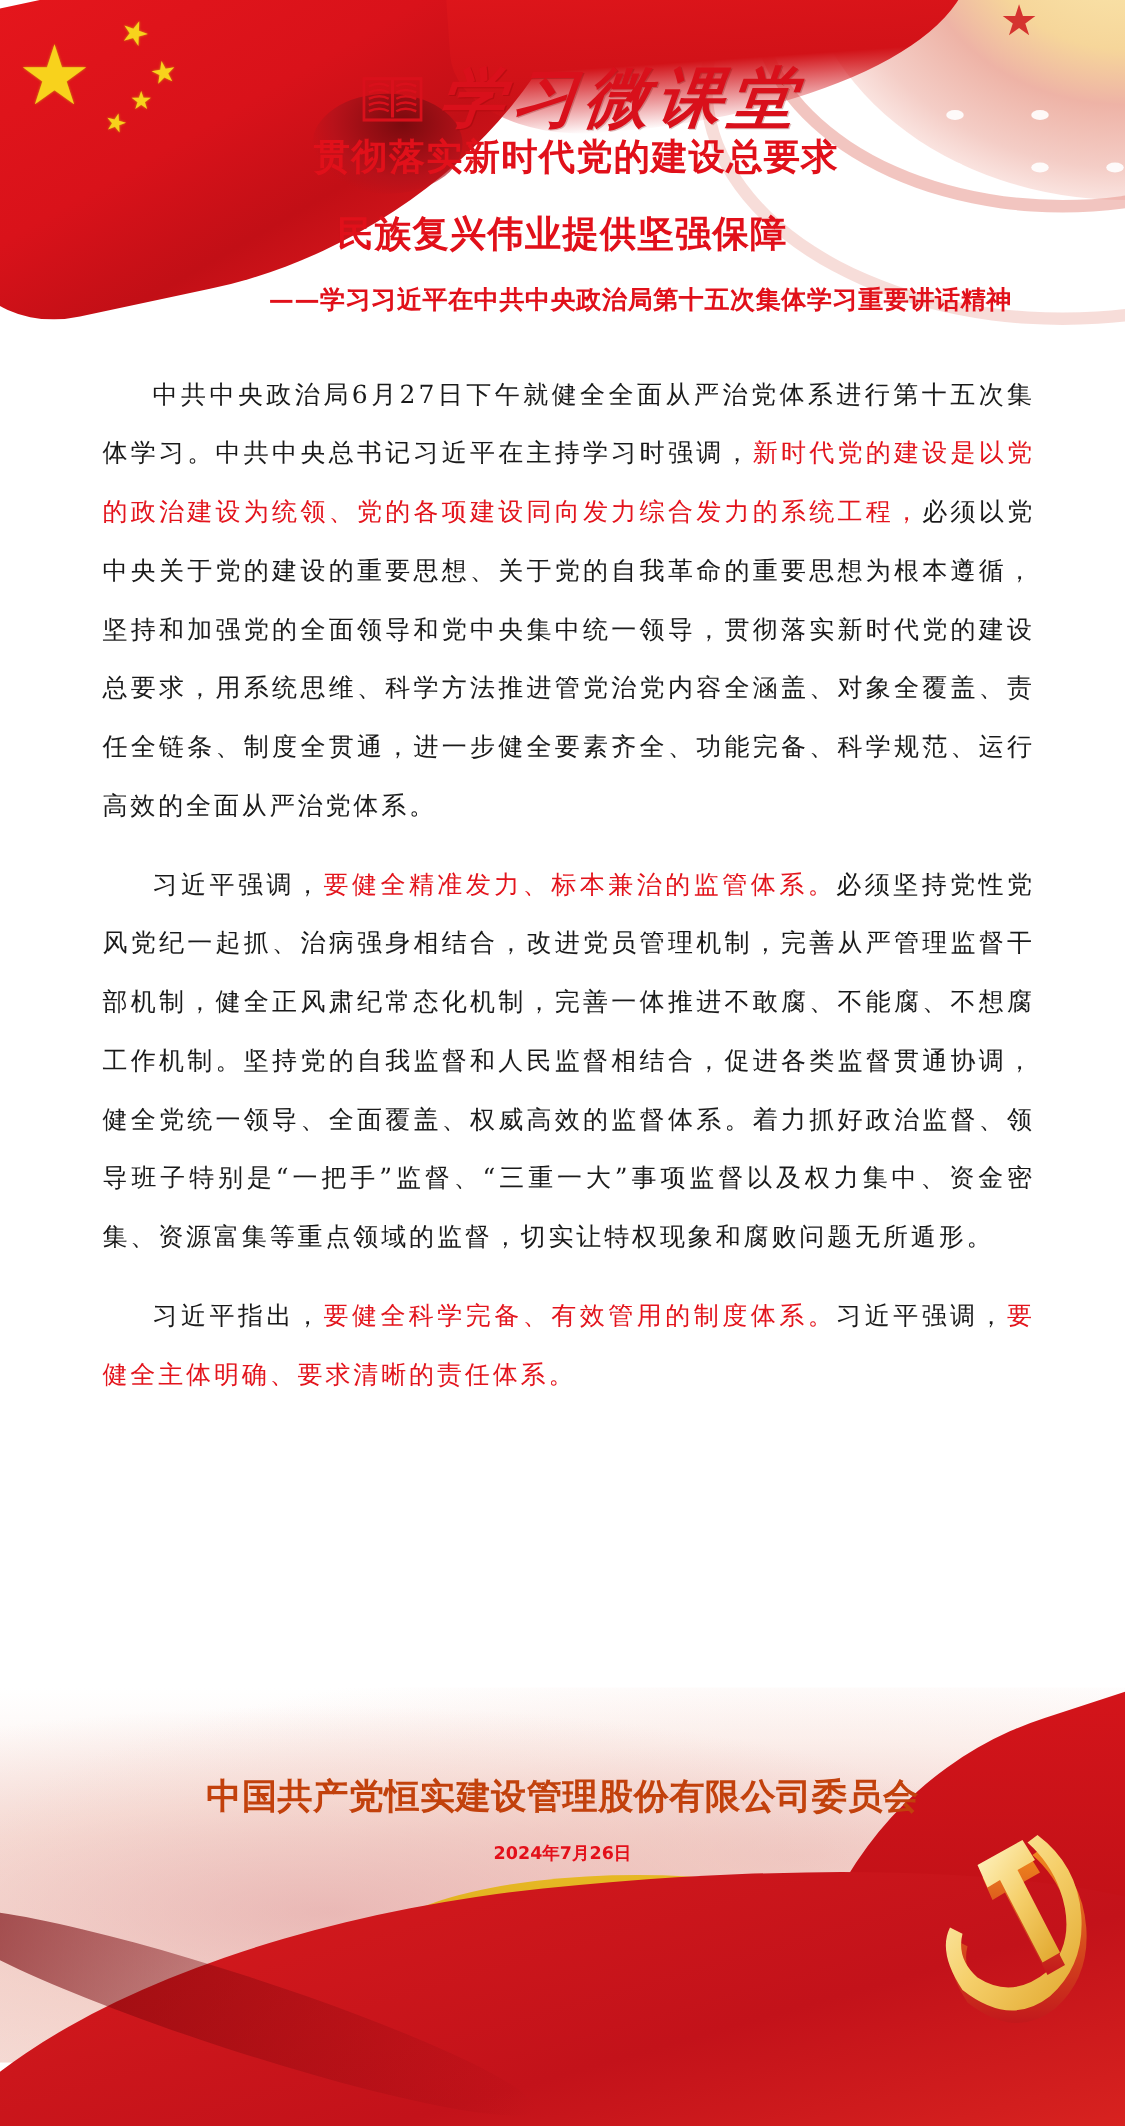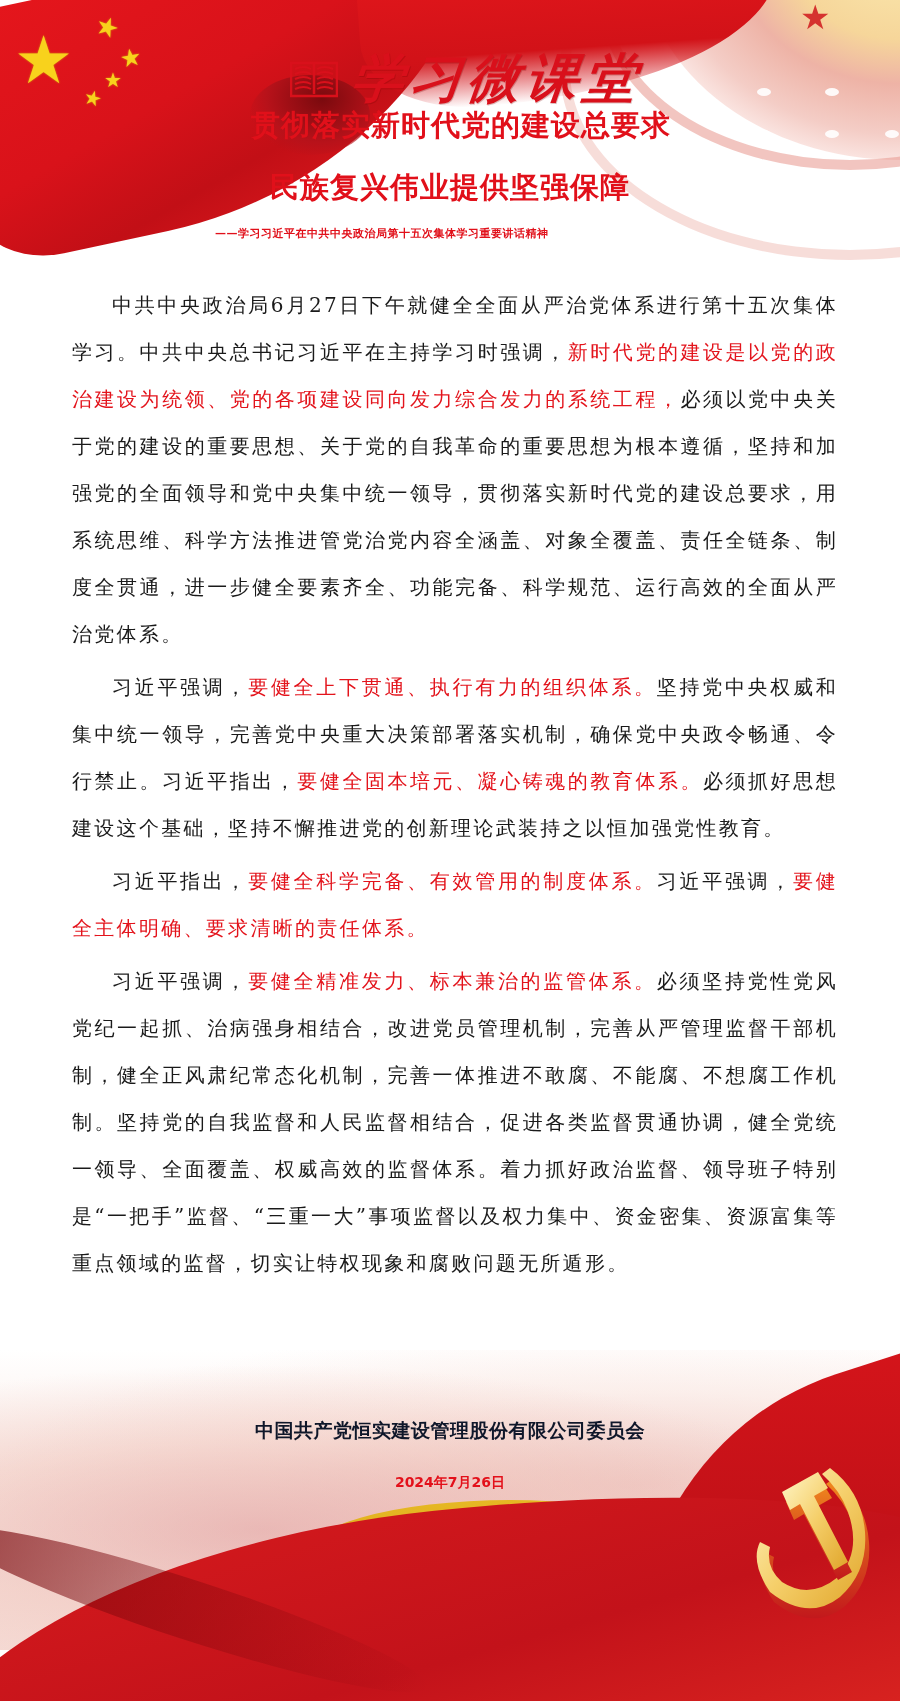--- a/index.html
+++ b/index.html
@@ -48,31 +48,31 @@
     }
     
     .title {
       position: absolute; left: 0; width: 900px; text-align: center;
       color: #e1101a; font-size: 29px; font-weight: bold; letter-spacing: 1px;
       font-family: "DejaVu Serif", serif;
     }
     .title-1 { top: 106px; margin-left: 11px; }
     .title-2 { top: 168px; }
     .subtitle {
-      position: absolute; left: 215px; top: 226px; color: #e1101a; font-size: 11px; font-weight: bold;
+      position: absolute; left: 215px; top: 226px; color: #e1101a; font-size: 20px; font-weight: bold;
       letter-spacing: 0.5px; white-space: nowrap;
     }
     
     .article {
       position: absolute; left: 66px; top: 276px; width: 778px;
       font-size: 20px; line-height: 47px; color: #1a1a1a; text-align: justify;
       letter-spacing: 2.3px;
       font-family: "DejaVu Serif", serif;
     }
-    .article p { margin: 6px; text-indent: 2em; }
+    .article p { margin: 16px; text-indent: 2em; }
     .red { color: #e3141c; }
     
     .footer-bg { position: absolute; left: 0; top: 1330px; width: 900px; height: 371px; overflow: hidden; }
     .mountains {
       position: absolute; left: -20px; top: 20px; width: 940px; height: 300px;
       background:
         radial-gradient(ellipse at 30% 60%, rgba(222,150,150,0.55) 0%, rgba(235,180,170,0.35) 35%, rgba(255,255,255,0) 65%),
         radial-gradient(ellipse at 70% 45%, rgba(230,170,165,0.45) 0%, rgba(245,210,200,0.25) 40%, rgba(255,255,255,0) 70%),
         linear-gradient(180deg, rgba(255,255,255,0) 0%, rgba(245,215,205,0.5) 40%, rgba(240,200,190,0.6) 100%);
     }
@@ -94,21 +94,21 @@
     }
     .wave-dark {
       position: absolute; left: -60px; top: 1580px; width: 500px; height: 60px;
       background: linear-gradient(90deg, rgba(120,5,10,0.7), rgba(150,10,15,0));
       border-radius: 50%; transform: rotate(18deg);
     }
     .party-emblem { position: absolute; left: 730px; top: 1452px; width: 150px; height: 170px; }
     
     .org-name {
       position: absolute; left: 0; width: 900px; top: 1418px; text-align: center;
-      color: #0f172a; font-size: 19px; font-weight: bold; letter-spacing: 0.5px;
+      color: #c2410c; font-size: 28px; font-weight: bold; letter-spacing: 0.5px;
       font-family: "DejaVu Sans", sans-serif;
     }
     .date {
       position: absolute; left: 0; width: 900px; top: 1474px; text-align: center;
       color: #e3101a; font-size: 14px; font-weight: bold;
       font-family: "DejaVu Sans", sans-serif;
     }
   </style>
 </head>
 <body>
@@ -170,19 +170,18 @@
     </linearGradient>
   </defs>
   <path d="M40 140 Q20 110 30 90 L40 95 Q35 115 52 130 Q80 148 108 125 Q132 100 118 60 Q110 38 92 22 L100 16 Q132 40 135 80 Q138 120 110 145 Q78 170 40 140 Z" fill="url(#side)" transform="translate(4,10)"></path>
   <path d="M40 140 Q20 110 30 90 L40 95 Q35 115 52 130 Q80 148 108 125 Q132 100 118 60 Q110 38 92 22 L100 16 Q132 40 135 80 Q138 120 110 145 Q78 170 40 140 Z" fill="url(#gold)"></path>
   <path d="M52 40 L88 20 L98 36 L84 44 L118 110 L104 118 L70 52 L60 58 Z" fill="url(#side)" transform="translate(4,10)"></path>
   <path d="M52 40 L88 20 L98 36 L84 44 L118 110 L104 118 L70 52 L60 58 Z" fill="url(#gold)"></path>
 </svg>
 
 <div class="article">
   <p><span>中共中央政治局6月27日下午就健全全面从严治党体系进行第十五次集体学习。中共中央总书记习近平在主持学习时强调，</span><span class="red">新时代党的建设是以党的政治建设为统领、党的各项建设同向发力综合发力的系统工程，</span><span>必须以党中央关于党的建设的重要思想、关于党的自我革命的重要思想为根本遵循，坚持和加强党的全面领导和党中央集中统一领导，贯彻落实新时代党的建设总要求，用系统思维、科学方法推进管党治党内容全涵盖、对象全覆盖、责任全链条、制度全贯通，进一步健全要素齐全、功能完备、科学规范、运行高效的全面从严治党体系。</span></p>
-  <p><span>习近平强调，</span><span class="red">要健全上下贯通、执行有力的组织体系。</span><span>坚持党中央权威和集中统一领导，完善党中央重大决策部署落实机制，确保党中央政令畅通、令行禁止。习近平指出，</span><span class="red">要健全固本培元、凝心铸魂的教育体系。</span><span>必须抓好思想建设这个基础，坚持不懈推进党的创新理论武装持之以恒加强党性教育。</span></p>
+  <p><span>习近平强调，</span><span class="red">要健全精准发力、标本兼治的监管体系。</span><span>必须坚持党性党风党纪一起抓、治病强身相结合，改进党员管理机制，完善从严管理监督干部机制，健全正风肃纪常态化机制，完善一体推进不敢腐、不能腐、不想腐工作机制。坚持党的自我监督和人民监督相结合，促进各类监督贯通协调，健全党统一领导、全面覆盖、权威高效的监督体系。着力抓好政治监督、领导班子特别是“一把手”监督、“三重一大”事项监督以及权力集中、资金密集、资源富集等重点领域的监督，切实让特权现象和腐败问题无所遁形。</span></p>
   <p><span>习近平指出，</span><span class="red">要健全科学完备、有效管用的制度体系。</span><span>习近平强调，</span><span class="red">要健全主体明确、要求清晰的责任体系。</span></p>
-  <p><span>习近平强调，</span><span class="red">要健全精准发力、标本兼治的监管体系。</span><span>必须坚持党性党风党纪一起抓、治病强身相结合，改进党员管理机制，完善从严管理监督干部机制，健全正风肃纪常态化机制，完善一体推进不敢腐、不能腐、不想腐工作机制。坚持党的自我监督和人民监督相结合，促进各类监督贯通协调，健全党统一领导、全面覆盖、权威高效的监督体系。着力抓好政治监督、领导班子特别是“一把手”监督、“三重一大”事项监督以及权力集中、资金密集、资源富集等重点领域的监督，切实让特权现象和腐败问题无所遁形。</span></p>
 </div>
 
 <div class="org-name">中国共产党恒实建设管理股份有限公司委员会</div>
 <div class="date">2024年7月26日</div>
 
 </body></html>

